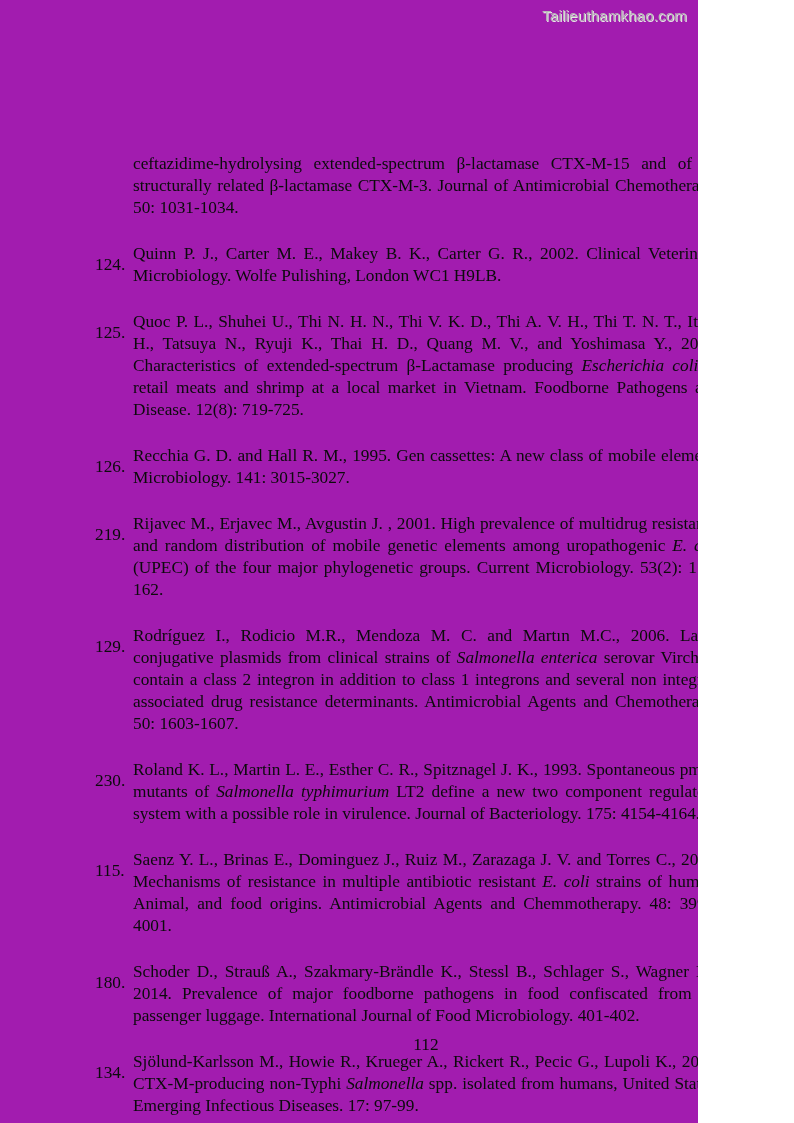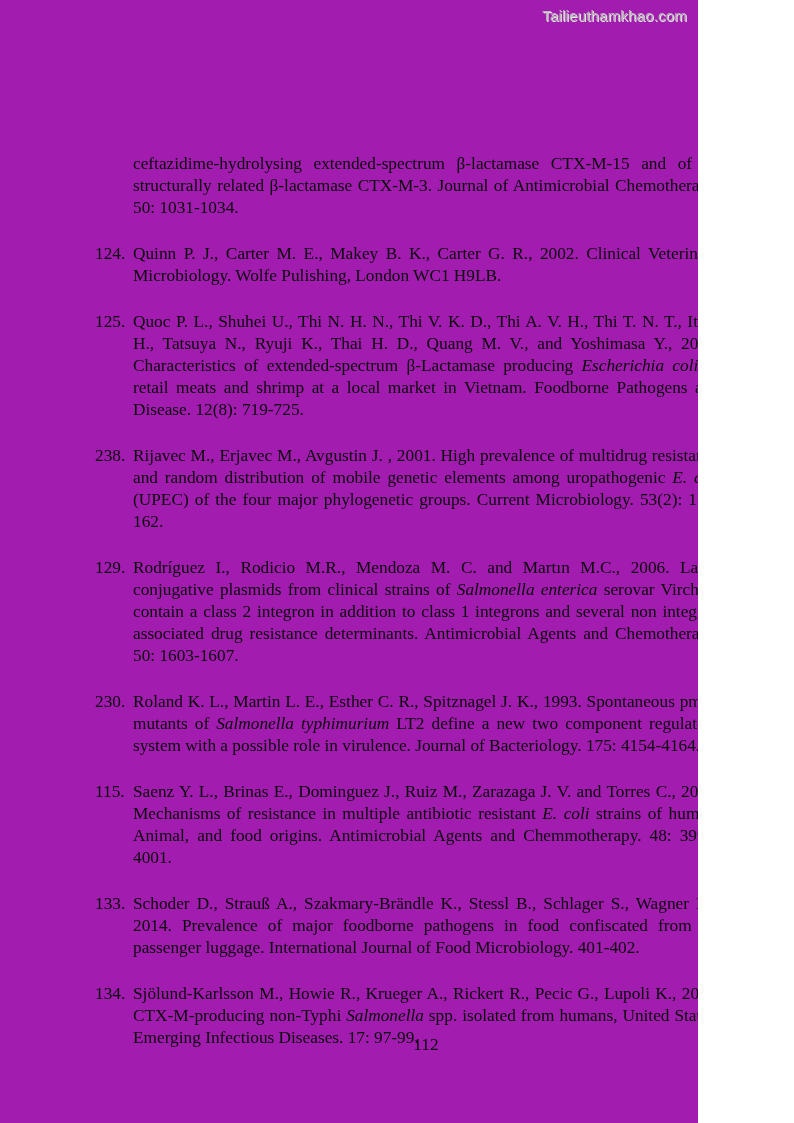--- a/index.html
+++ b/index.html
@@ -36,21 +36,21 @@
     position: relative;
     padding-left: 38px;
     text-align: justify;
     font-size: 17.3px;
     line-height: 22px;
     margin-top: 24px;
   }
   .ref .num {
     position: absolute;
     left: 0;
-    top: 0;
+    top: 11px;
     text-align: center;
   }
   .footer {
     position: absolute;
     left: 426px;
     top: 1032px;
     transform: translateX(-50%);
     font-size: 17.3px;
     line-height: 25.5px;
   }
@@ -58,22 +58,23 @@
 </head>
 <body>
 
 <div class="page">
   <div class="watermark">Tailieuthamkhao.com</div>
 
   <div class="refs" id="references-list">
       <div class="ref"><span class="num"></span><span><span>ceftazidime-hydrolysing extended-spectrum β-lactamase CTX-M-15 and of its structurally related β-lactamase CTX-M-3. Journal of Antimicrobial Chemotherapy. 50: 1031-1034.</span></span></div>
       <div class="ref"><span class="num">124.</span><span><span>Quinn P. J., Carter M. E., Makey B. K., Carter G. R., 2002. Clinical Veterinary Microbiology. Wolfe Pulishing, London WC1 H9LB.</span></span></div>
       <div class="ref"><span class="num">125.</span><span><span>Quoc P. L., Shuhei U., Thi N. H. N., Thi V. K. D., Thi A. V. H., Thi T. N. T., Itaru H., Tatsuya N., Ryuji K., Thai H. D., Quang M. V., and Yoshimasa Y., 2015. Characteristics of extended-spectrum β-Lactamase producing </span><i>Escherichia coli</i><span> in retail meats and shrimp at a local market in Vietnam. Foodborne Pathogens and Disease. 12(8): 719-725.</span></span></div>
-      <div class="ref"><span class="num">238.</span><span><span>Rijavec M., Erjavec M., Avgustin J. , 2001. High prevalence of multidrug resistance and random distribution of mobile genetic elements among uropathogenic </span><i>E. coli</i><span> (UPEC) of the four major phylogenetic groups. Current Microbiology. 53(2): 158-162.</span></span></div>
+      <div class="ref"><span class="num">126.</span><span><span>Recchia G. D. and Hall R. M., 1995. Gen cassettes: A new class of mobile element. Microbiology. 141: 3015-3027.</span></span></div>
+      <div class="ref"><span class="num">219.</span><span><span>Rijavec M., Erjavec M., Avgustin J. , 2001. High prevalence of multidrug resistance and random distribution of mobile genetic elements among uropathogenic </span><i>E. coli</i><span> (UPEC) of the four major phylogenetic groups. Current Microbiology. 53(2): 158-162.</span></span></div>
       <div class="ref"><span class="num">129.</span><span><span>Rodríguez I., Rodicio M.R., Mendoza M. C. and Martın M.C., 2006. Large conjugative plasmids from clinical strains of </span><i>Salmonella enterica</i><span> serovar Virchow contain a class 2 integron in addition to class 1 integrons and several non integron associated drug resistance determinants. Antimicrobial Agents and Chemotherapy. 50: 1603-1607.</span></span></div>
       <div class="ref"><span class="num">230.</span><span><span>Roland K. L., Martin L. E., Esther C. R., Spitznagel J. K., 1993. Spontaneous pmrA mutants of </span><i>Salmonella typhimurium</i><span> LT2 define a new two component regulatory system with a possible role in virulence. Journal of Bacteriology. 175: 4154-4164.</span></span></div>
       <div class="ref"><span class="num">115.</span><span><span>Saenz Y. L., Brinas E., Dominguez J., Ruiz M., Zarazaga J. V. and Torres C., 2003. Mechanisms of resistance in multiple antibiotic resistant </span><i>E. coli</i><span> strains of human, Animal, and food origins. Antimicrobial Agents and Chemmotherapy. 48: 3996-4001.</span></span></div>
-      <div class="ref"><span class="num">133.</span><span><span>Schoder D., Strauß A., Szakmary-Brändle K., Stessl B., Schlager S., Wagner M., 2014. Prevalence of major foodborne pathogens in food confiscated from air passenger luggage. International Journal of Food Microbiology. 401-402.</span></span></div>
+      <div class="ref"><span class="num">180.</span><span><span>Schoder D., Strauß A., Szakmary-Brändle K., Stessl B., Schlager S., Wagner M., 2014. Prevalence of major foodborne pathogens in food confiscated from air passenger luggage. International Journal of Food Microbiology. 401-402.</span></span></div>
       <div class="ref"><span class="num">134.</span><span><span>Sjölund-Karlsson M., Howie R., Krueger A., Rickert R., Pecic G., Lupoli K., 2011. CTX-M-producing non-Typhi </span><i>Salmonella</i><span> spp. isolated from humans, United States. Emerging Infectious Diseases. 17: 97-99.</span></span></div>
     </div>
 
   <div class="footer">112</div>
 </div>
 
 </body></html>

